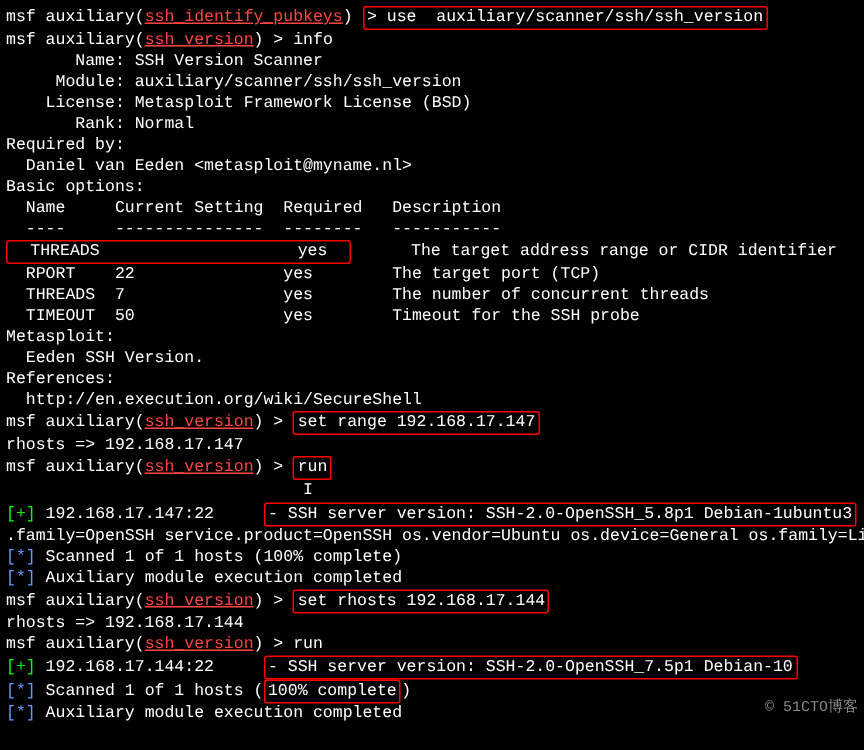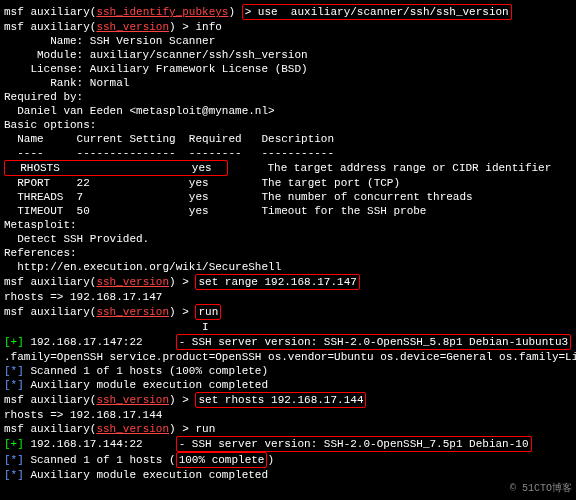--- a/index.html
+++ b/index.html
@@ -18,50 +18,50 @@
   }
   .line { white-space: pre; }
   .prompt-link { color: #ff4444; text-decoration: underline; }
   .rbox { border: 1.5px solid #ff0000; display: inline-block; padding: 0 2px; border-radius: 2px; box-sizing: border-box; }
   .rbox-wide { border: 1.5px solid #ff0000; display: inline-block; padding: 0 2px; border-radius: 2px; }
   .green { color: #00ff00; }
   .blue { color: #6699ff; }
   .watermark {
     position: absolute;
     right: 4px;
-    bottom: 4px;
+    bottom: 20px;
     color: #888;
     font-size: 10px;
   }
   .cursor { display:inline-block; vertical-align:middle; }
 </style>
 </head>
 <body>
 
 <div class="line"><span>msf auxiliary(</span><span class="prompt-link">ssh_identify_pubkeys</span><span>) </span><span class="rbox">&gt; use  auxiliary/scanner/ssh/ssh_version</span></div>
 <div class="line"><span>msf auxiliary(</span><span class="prompt-link">ssh_version</span><span>) &gt; info</span></div>
 <div class="line"></div>
 <div class="line">       Name: SSH Version Scanner</div>
 <div class="line">     Module: auxiliary/scanner/ssh/ssh_version</div>
-<div class="line">    License: Auxiliary Framework License (BSD)</div>
+<div class="line">    License: Metasploit Framework License (BSD)</div>
 <div class="line">       Rank: Normal</div>
 <div class="line"></div>
 <div class="line">Required by:</div>
 <div class="line">  Daniel van Eeden &lt;metasploit@myname.nl&gt;</div>
 <div class="line"></div>
 <div class="line">Basic options:</div>
 <div class="line">  Name     Current Setting  Required   Description</div>
 <div class="line">  ----     ---------------  --------   -----------</div>
-<div class="line"><span class="rbox-wide">  RHOSTS                    yes  </span><span>      The target address range or CIDR identifier</span></div>
+<div class="line"><span class="rbox-wide">  THREADS                    yes  </span><span>      The target address range or CIDR identifier</span></div>
 <div class="line">  RPORT    22               yes        The target port (TCP)</div>
 <div class="line">  THREADS  7                yes        The number of concurrent threads</div>
 <div class="line">  TIMEOUT  50               yes        Timeout for the SSH probe</div>
 <div class="line"></div>
 <div class="line">Metasploit:</div>
-<div class="line">  Detect SSH Provided.</div>
+<div class="line">  Eeden SSH Version.</div>
 <div class="line"></div>
 <div class="line">References:</div>
 <div class="line">  http://en.execution.org/wiki/SecureShell</div>
 <div class="line"></div>
 <div class="line"><span>msf auxiliary(</span><span class="prompt-link">ssh_version</span><span>) &gt; </span><span class="rbox">set range 192.168.17.147</span></div>
 <div class="line">rhosts =&gt; 192.168.17.147</div>
 <div class="line"><span>msf auxiliary(</span><span class="prompt-link">ssh_version</span><span>) &gt; </span><span class="rbox">run</span></div>
 <div class="line">                              <span class="cursor">I</span></div>
 <div class="line"><span class="green">[+]</span><span> 192.168.17.147:22     </span><span class="rbox-wide">- SSH server version: SSH-2.0-OpenSSH_5.8p1 Debian-1ubuntu3</span><span> ( service.vers</span></div>
 <div class="line">.family=OpenSSH service.product=OpenSSH os.vendor=Ubuntu os.device=General os.family=Linux os.produc</div>

